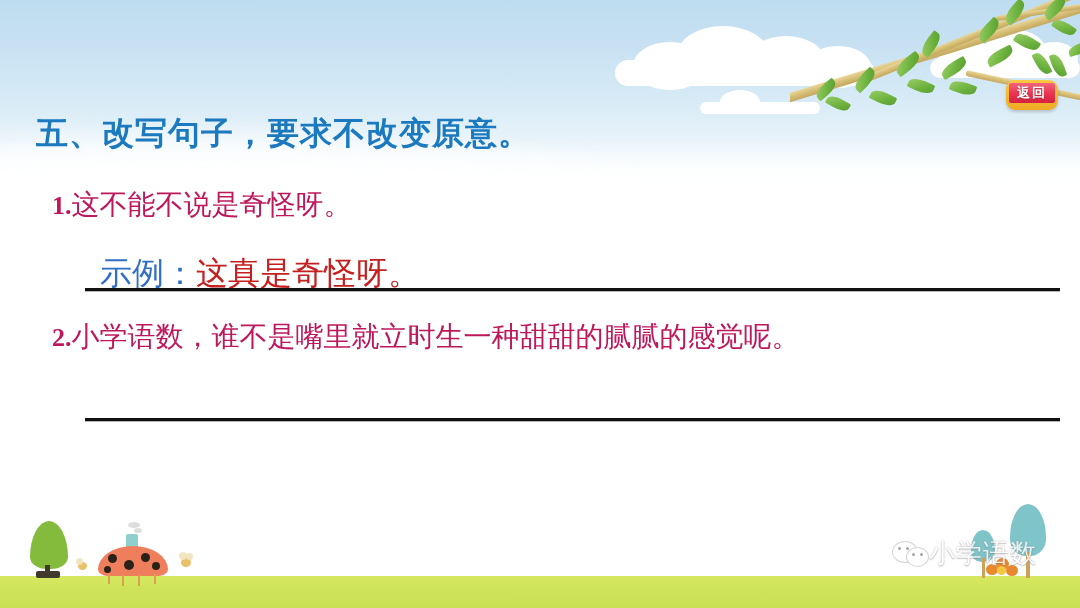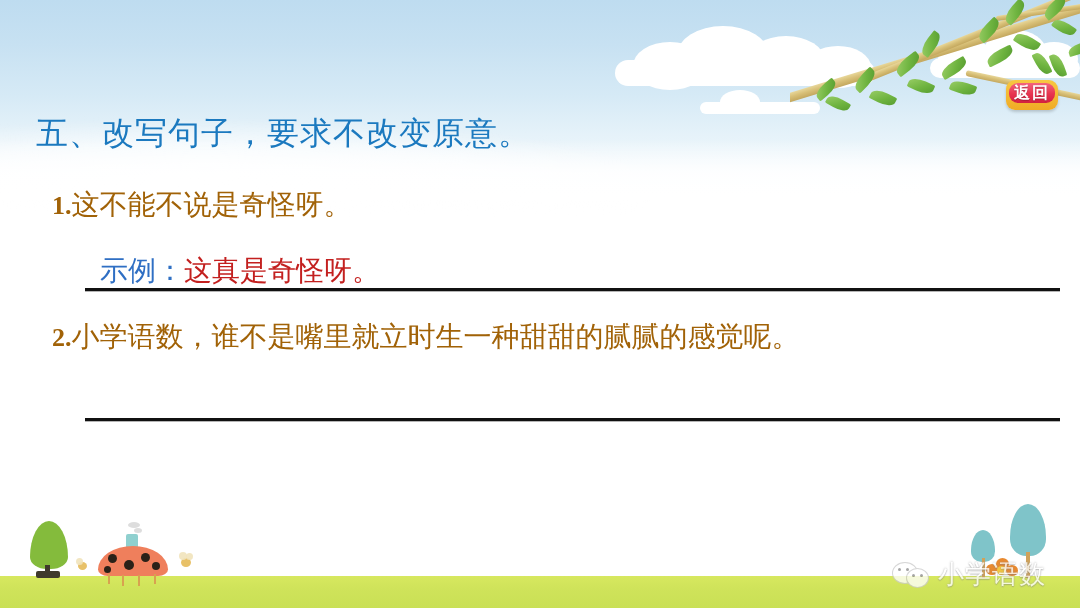--- a/index.html
+++ b/index.html
@@ -84,57 +84,57 @@
     background: linear-gradient(to bottom, #f7c842 0%, #f0ab25 100%);
     box-shadow: 0 2px 3px rgba(0,0,0,0.18);
     padding: 0;
     border: none;
     cursor: pointer;
   }
   .return-inner {
     position: absolute;
     left: 3px; top: 3px;
     width: 46px; height: 20px;
-    border-radius: 9px;
+    border-radius: 2px;
     background: linear-gradient(to bottom, #f2647c 0%, #e8344f 55%, #d32140 100%);
     color: #ffffff;
     font-family: "Liberation Sans", sans-serif;
-    font-size: 16px;
+    font-size: 13px;
     font-weight: bold;
     line-height: 20px;
     text-align: center;
     letter-spacing: 2px;
     text-shadow: 0 1px 1px rgba(0,0,0,0.25);
   }
 
   
   .title {
     position: absolute;
     left: 36px; top: 112px;
     font-size: 32px;
-    font-weight: normal;
+    font-weight: bold;
     color: #1b79bf;
     letter-spacing: 1px;
     white-space: nowrap;
   }
   .q-line {
     position: absolute;
     white-space: nowrap;
-    color: #a16207;
+    color: #be185d;
     font-size: 28px;
   }
   .q-num {
     font-family: "Liberation Serif", serif;
     font-weight: bold;
     font-size: 26px;
   }
   .ans-row {
     position: absolute;
     white-space: nowrap;
-    font-size: 28px;
+    font-size: 32px;
   }
   .hint { color: #2f6fc4; }
   .red  { color: #c3201f; }
 
   .rule {
     position: absolute;
     height: 3px;
     background: #111111;
   }
   .rule::after {
@@ -181,25 +181,25 @@
   .bug-body { position: absolute; background: #e8c168; border-radius: 50%; }
   .bug-wing { position: absolute; background: #f1e3bb; border-radius: 50%; opacity: .9; }
 
   .flower { position: absolute; }
   .fl-petal { position: absolute; background: #e8892f; border-radius: 50%; }
   .fl-core  { position: absolute; background: #f3c63f; border-radius: 50%; }
 
   
   .watermark {
     position: absolute;
-    left: 892px; top: 552px;
+    left: 892px; top: 531px;
     width: 180px; height: 44px;
     display: flex;
     align-items: center;
-    gap: 10px;
+    gap: 1px;
     opacity: 0.78;
   }
   .wechat-icon { position: relative; width: 36px; height: 28px; flex: none; }
   .wc-bubble {
     position: absolute;
     background: #ffffff;
     border-radius: 50%;
     border: 1px solid rgba(190,190,190,0.8);
   }
   .wc-eye { position: absolute; background: #8d8d8d; border-radius: 50%; }

